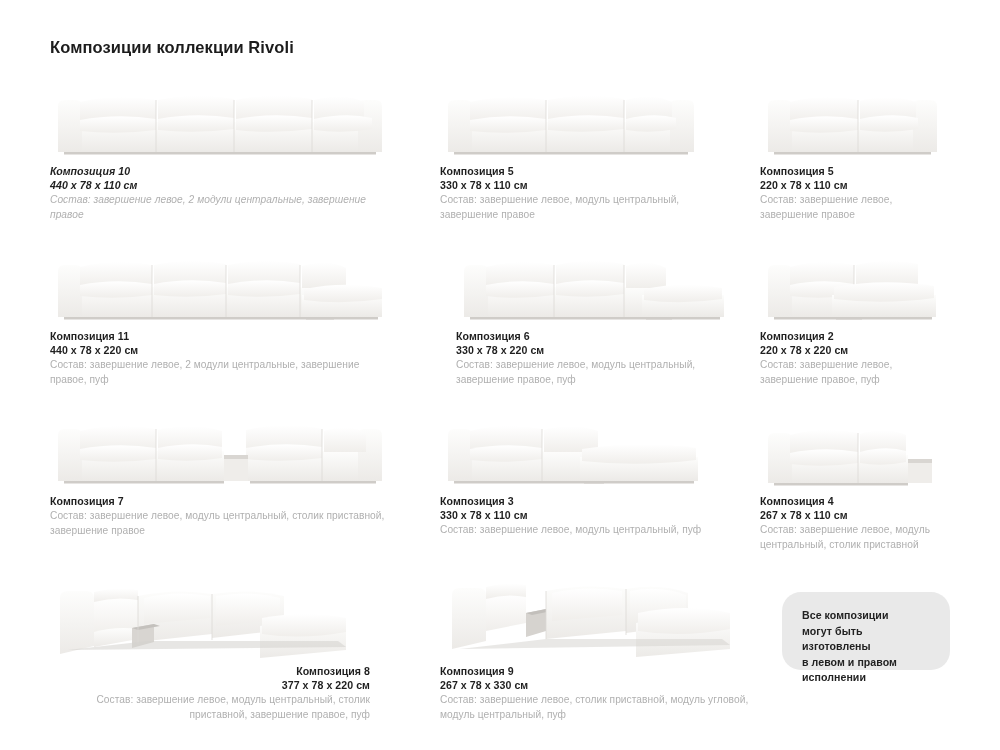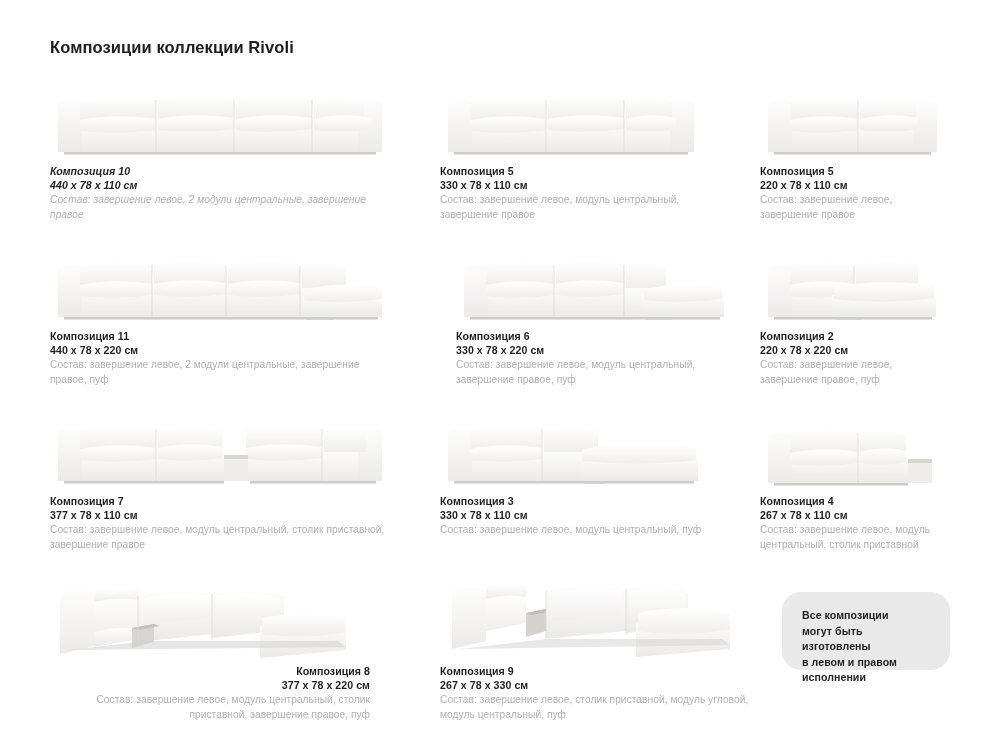--- a/index.html
+++ b/index.html
@@ -254,21 +254,20 @@
         <line x1="272" y1="24" x2="272" y2="76" stroke="#dcd9d5" stroke-width="0.8"></line>
 
         <rect x="174" y="50" width="24" height="26" fill="#efedea"></rect>
         <rect x="174" y="50" width="24" height="4" fill="#d9d6d2"></rect>
         <rect x="14" y="76" width="160" height="2.5" fill="#cfccc8"></rect>
         <rect x="200" y="76" width="126" height="2.5" fill="#cfccc8"></rect>
       </svg>
     </div>
     <div class="caption">
       <div class="cap-name">Композиция 7</div>
-      <div class="cap-dims">377 x 78 x 110 см</div>
       <div class="cap-desc">Состав: завершение левое, модуль центральный, столик приставной, завершение правое</div>
     </div>
   </div>
 
   <div class="cell" style="left:440px; top:405px; width:270px;">
     <div class="img-wrap">
       <svg class="sofa-img" viewBox="0 0 270 85" preserveAspectRatio="xMidYMax meet">
         <rect x="8" y="46" width="156" height="30" fill="url(#fb)"></rect>
         <path d="M8 30 q0-6 7-6 h10 q7 0 7 6 v46 h-24 z" fill="url(#fb)"></path>
         <path d="M30 26 q36-9 72-2 v22 h-72 z" fill="url(#cu)"></path>

